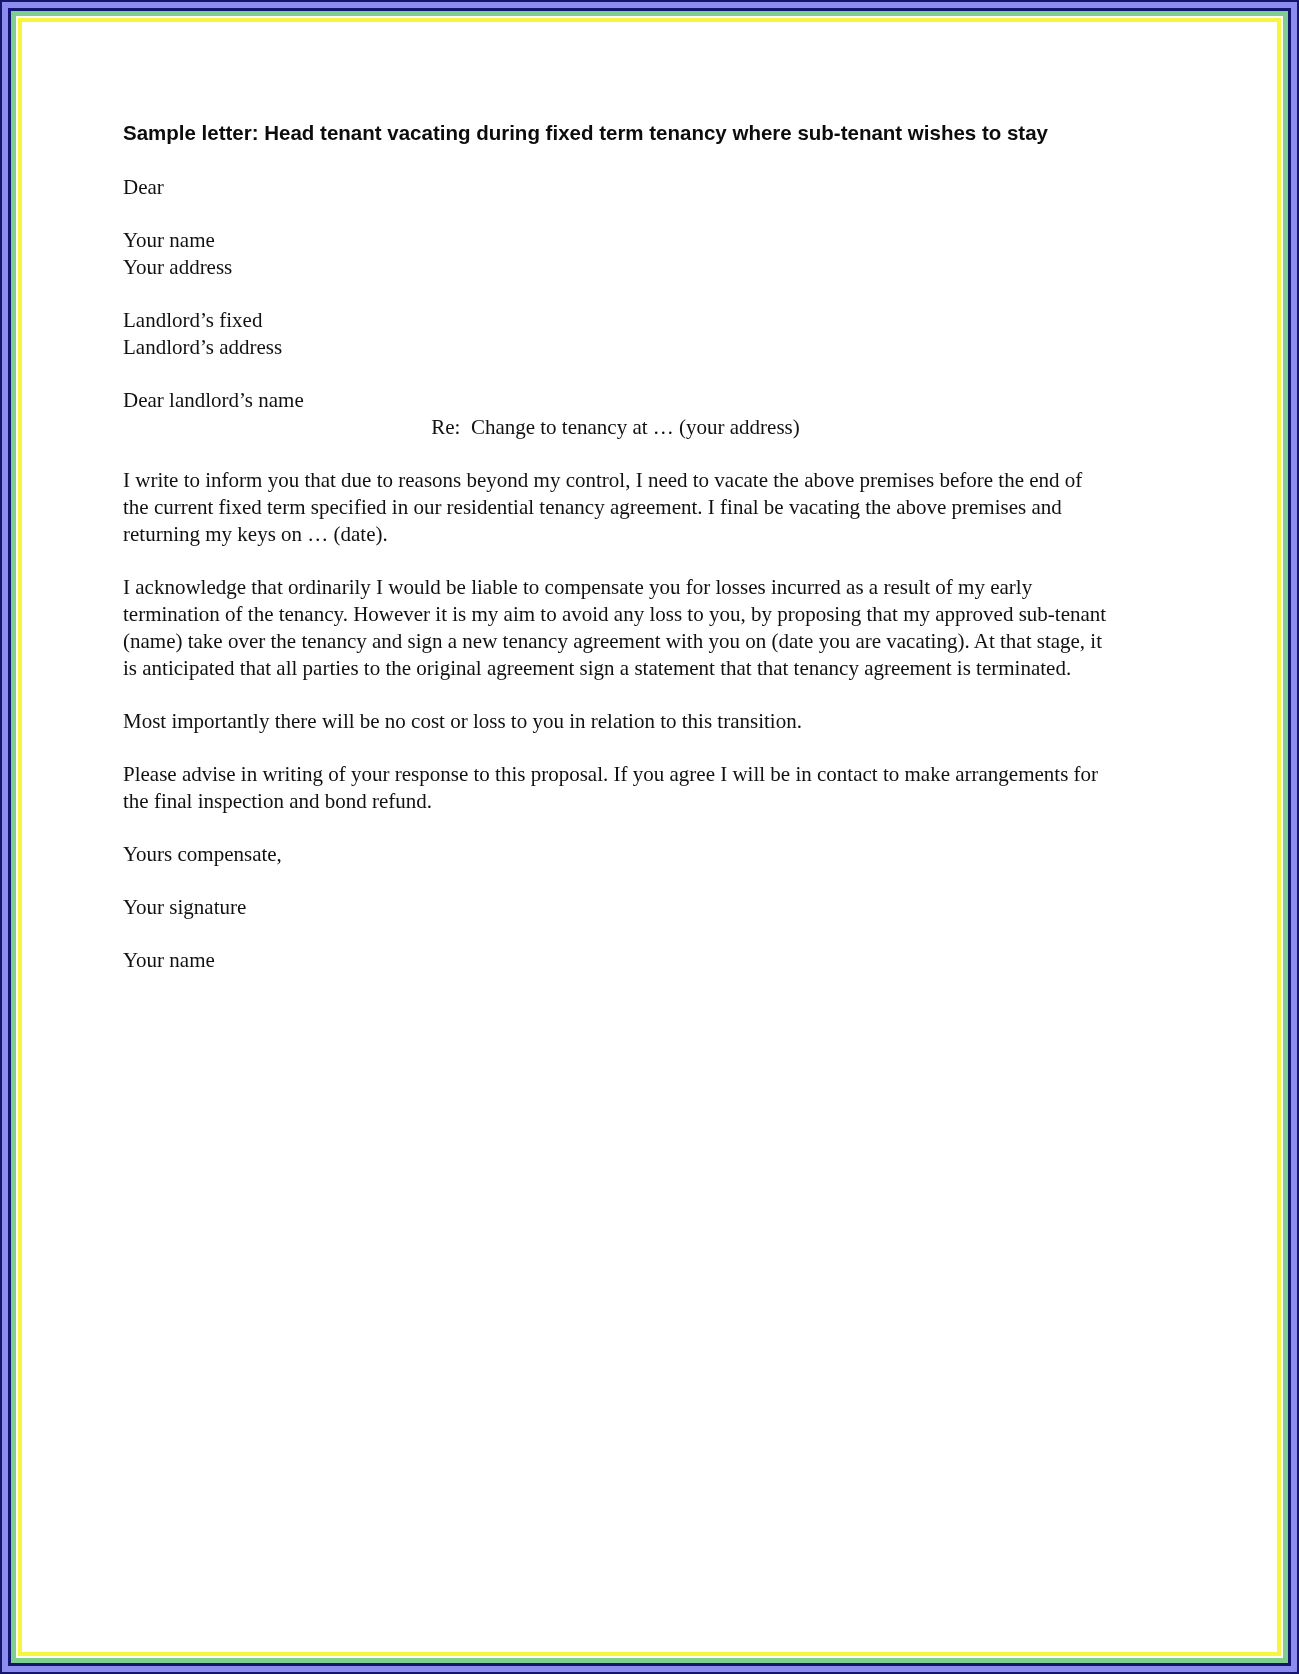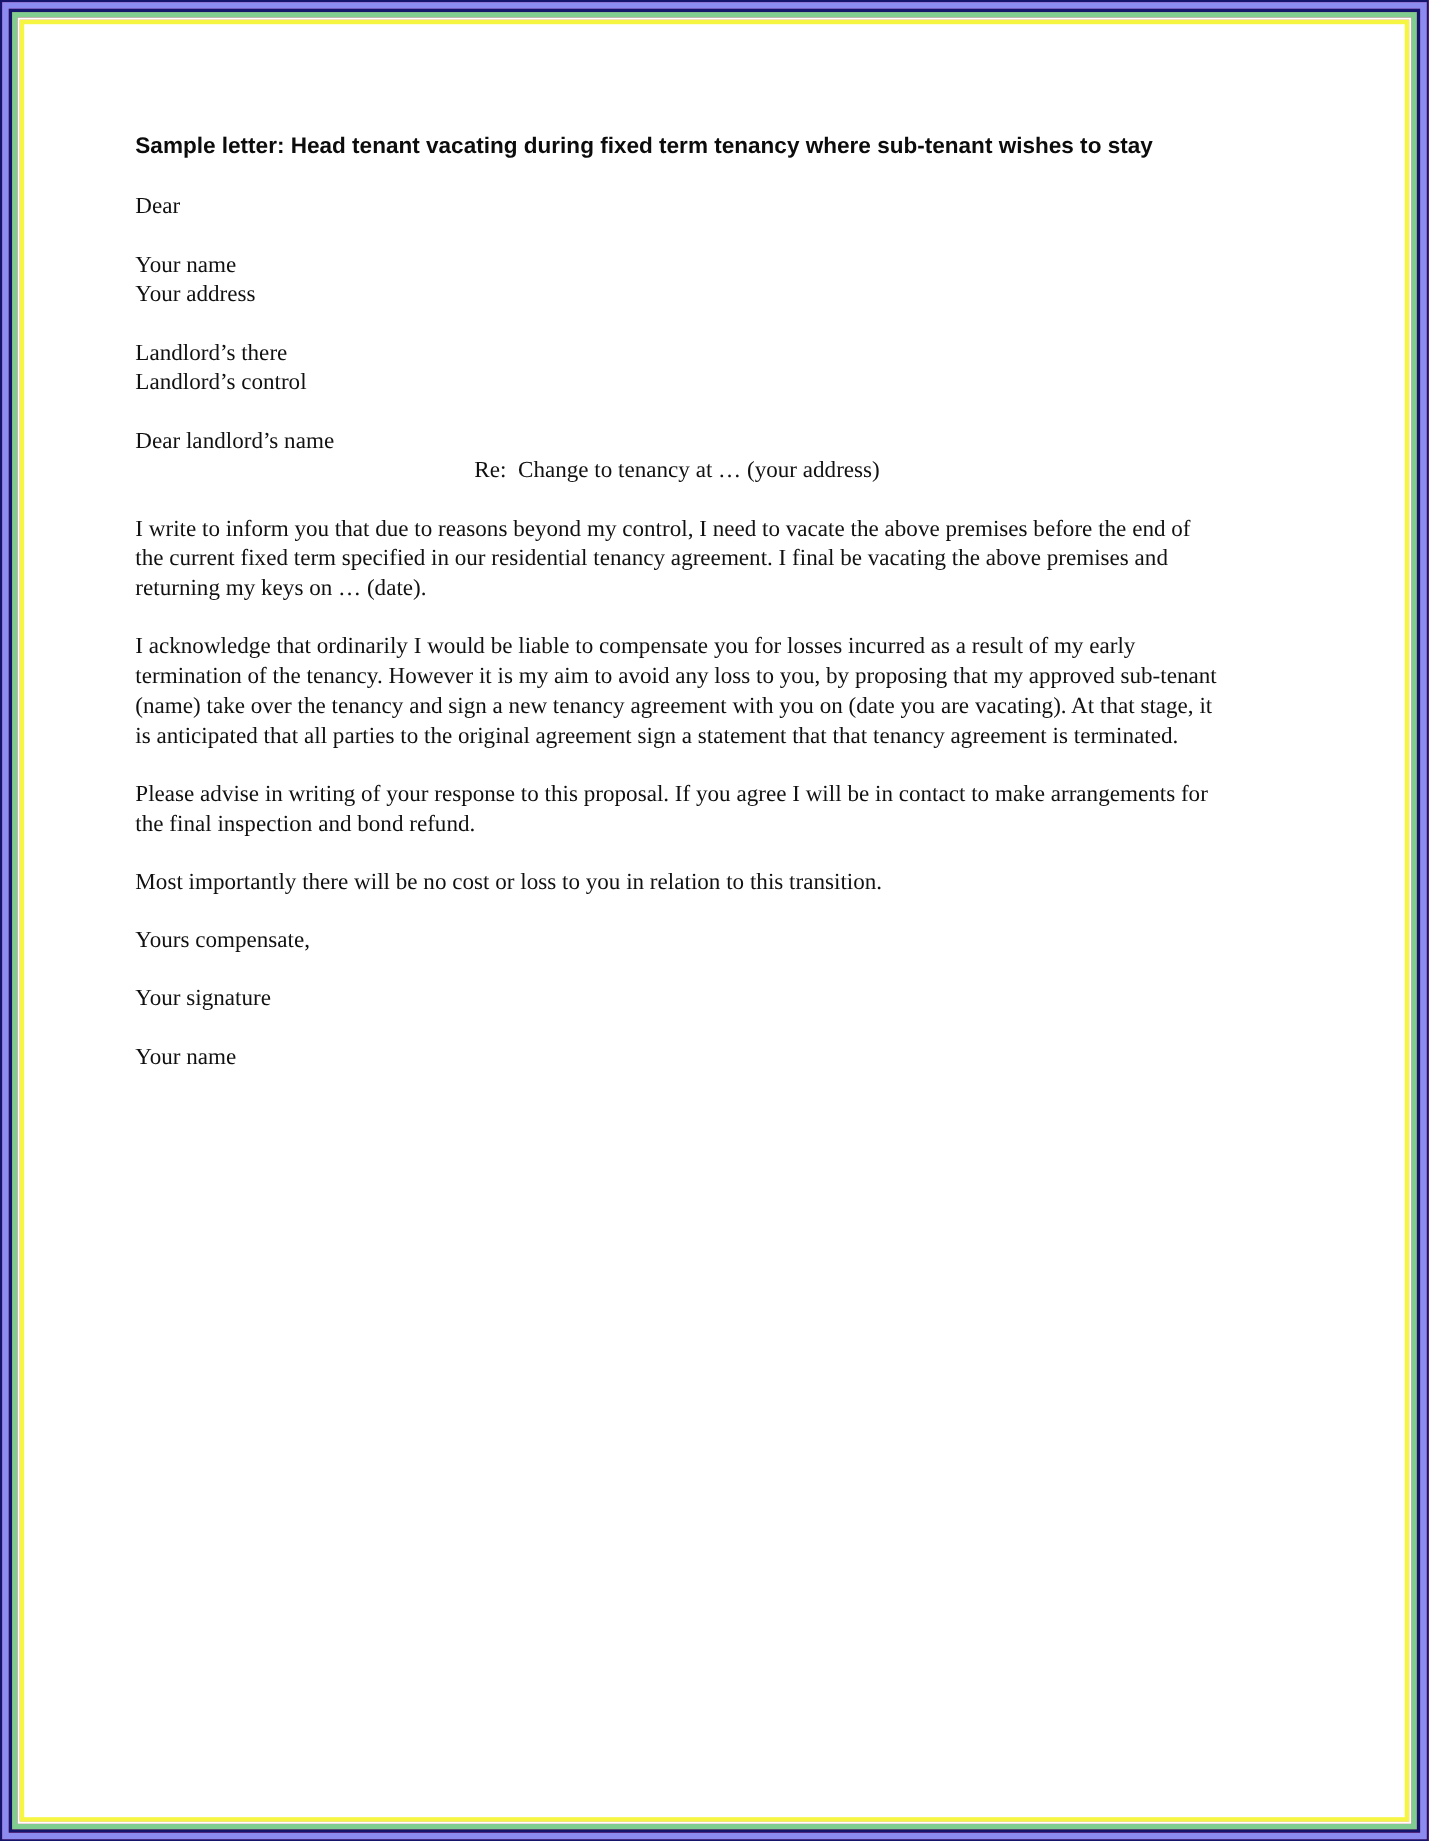--- a/index.html
+++ b/index.html
@@ -69,36 +69,36 @@
                 <div class="body-text">
 
                   <p class="block">Dear</p>
 
                   <div class="block">
                     <span class="line">Your name</span>
                     <span class="line">Your address</span>
                   </div>
 
                   <div class="block">
-                    <span class="line">Landlord’s there</span>
-                    <span class="line">Landlord’s control</span>
+                    <span class="line">Landlord’s fixed</span>
+                    <span class="line">Landlord’s address</span>
                   </div>
 
                   <div class="block">
                     <span class="line">Dear landlord’s name</span>
                     <p class="subject">Re:  Change to tenancy at … (your address)</p>
                   </div>
 
                   <p class="block">I write to inform you that due to reasons beyond my control, I need to vacate the above premises before the end of the current fixed term specified in our residential tenancy agreement. I final be vacating the above premises and returning my keys on … (date).</p>
 
                   <p class="block">I acknowledge that ordinarily I would be liable to compensate you for losses incurred as a result of my early termination of the tenancy. However it is my aim to avoid any loss to you, by proposing that my approved sub-tenant (name) take over the tenancy and sign a new tenancy agreement with you on (date you are vacating). At that stage, it is anticipated that all parties to the original agreement sign a statement that that tenancy agreement is terminated.</p>
 
+                  <p class="block">Most importantly there will be no cost or loss to you in relation to this transition.</p>
+
                   <p class="block">Please advise in writing of your response to this proposal. If you agree I will be in contact to make arrangements for the final inspection and bond refund.</p>
-
-                  <p class="block">Most importantly there will be no cost or loss to you in relation to this transition.</p>
 
                   <p class="block">Yours compensate,</p>
 
                   <p class="block">Your signature</p>
 
                   <p class="block">Your name</p>
 
                 </div>
               </div>
 

